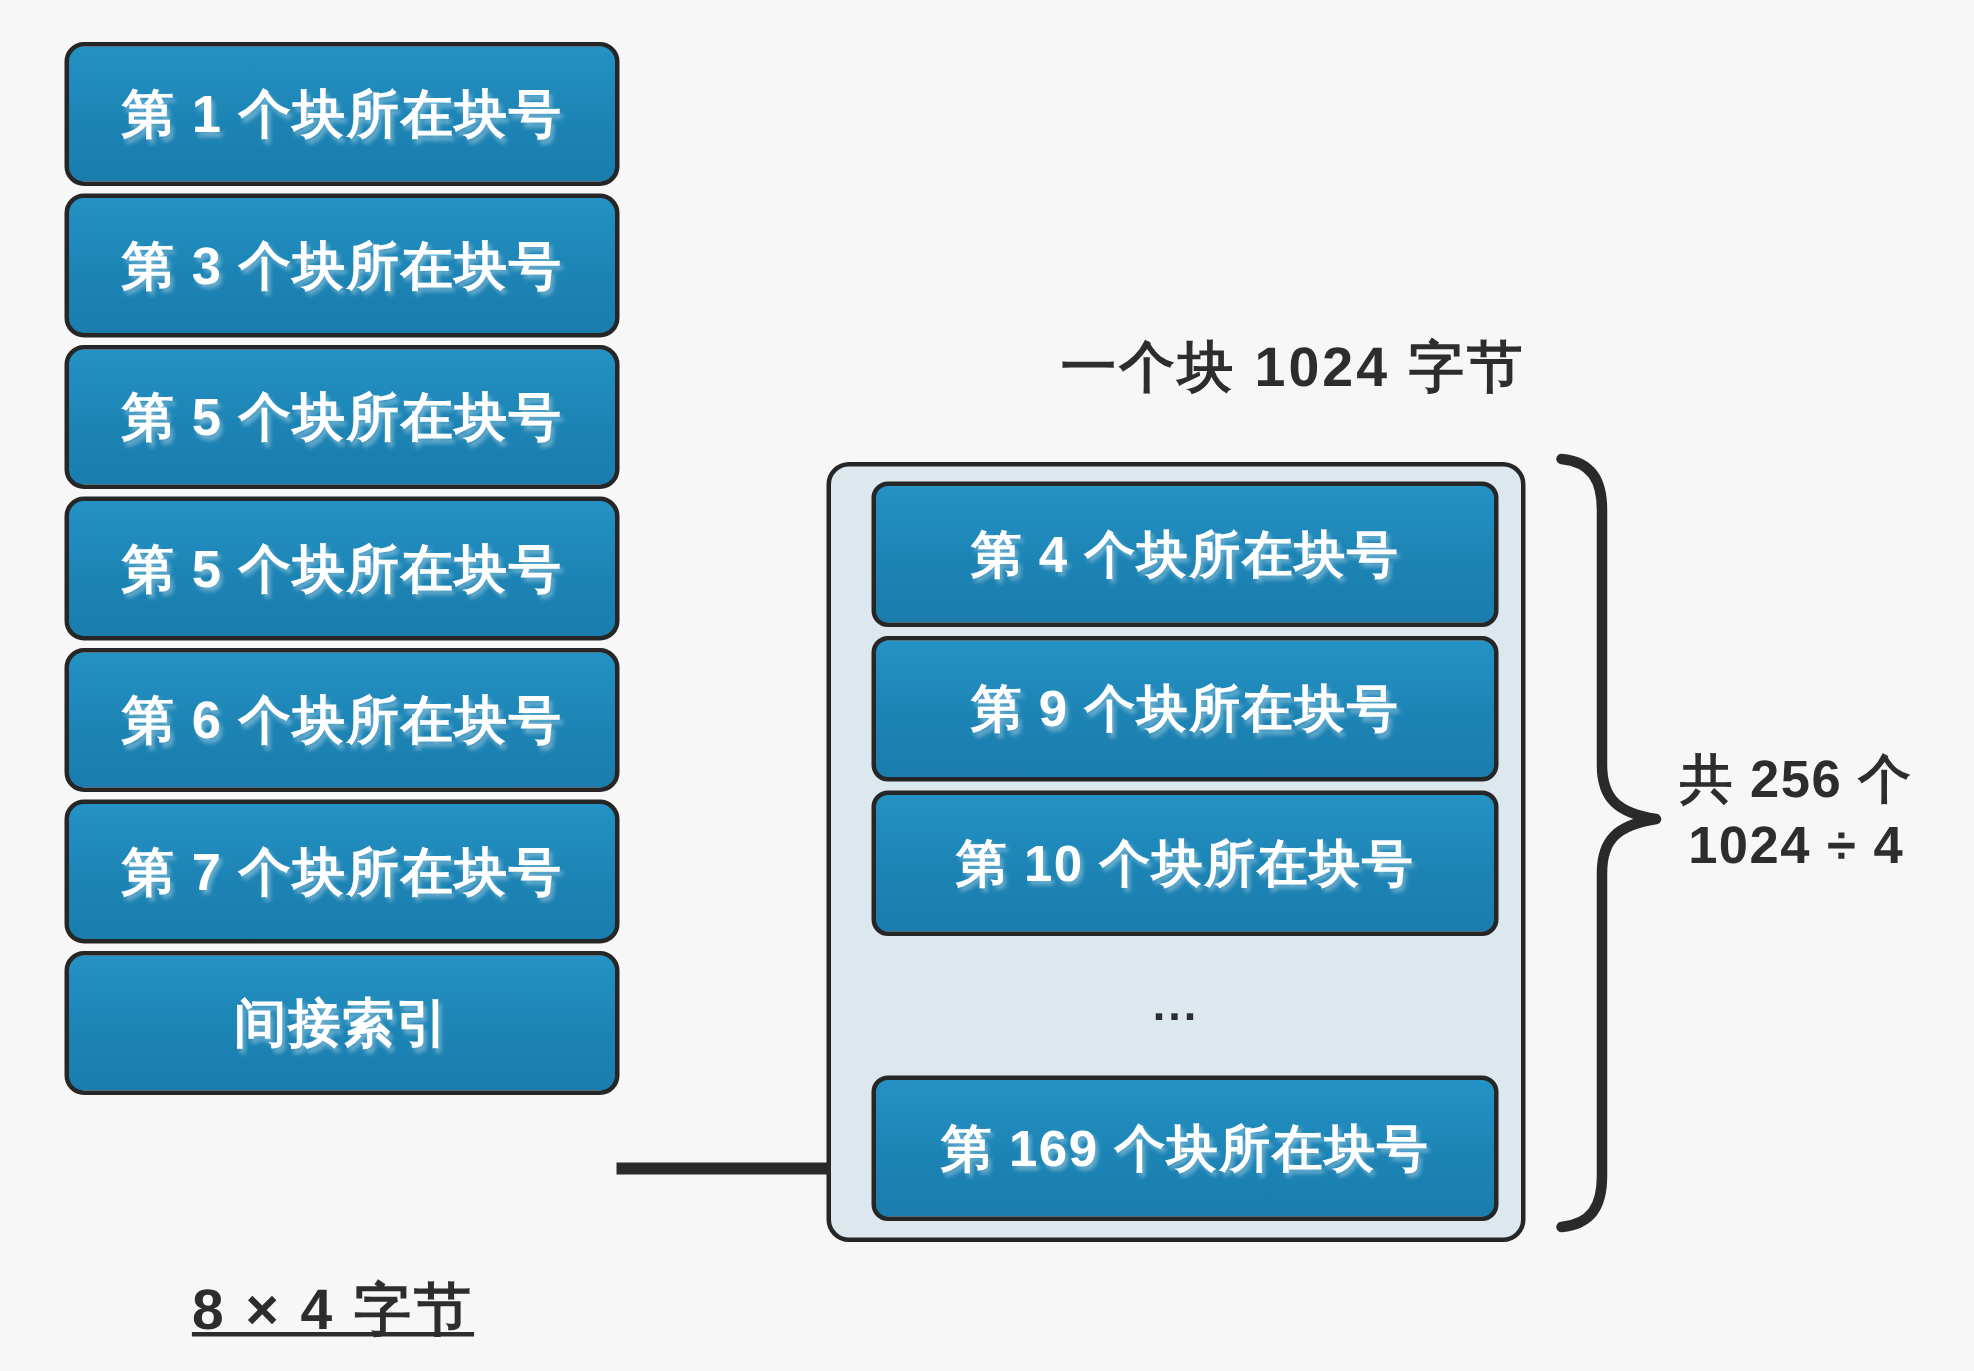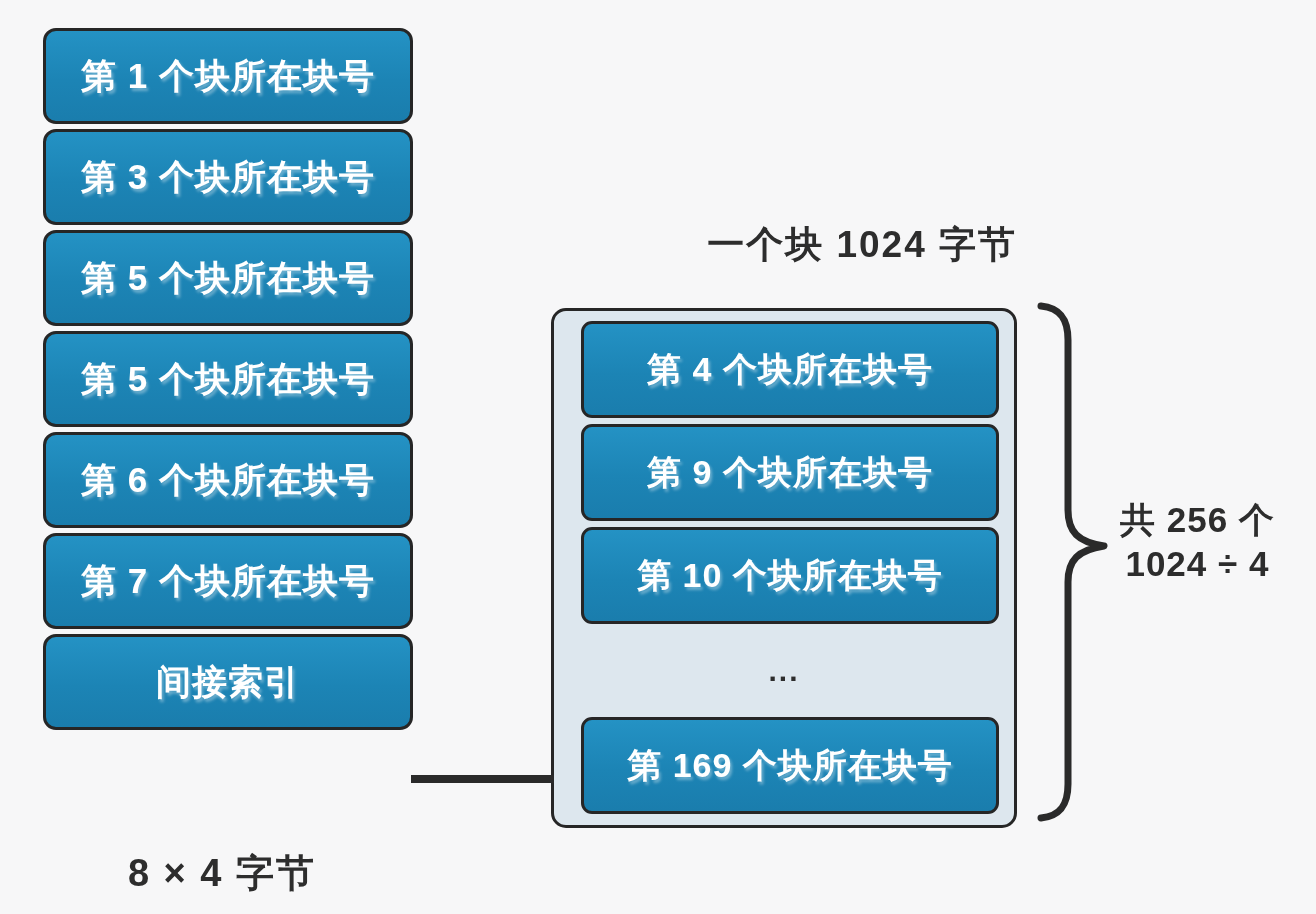--- a/index.html
+++ b/index.html
@@ -47,20 +47,21 @@
   .size-note {
     position: absolute;
     left: 31px;
     top: 848px;
     width: 382px;
     text-align: center;
     font-size: 38px;
     font-weight: 700;
     color: #2d2d2d;
     letter-spacing: 2px;
+    text-decoration: underline;
   }
 
   
   .block-title {
     position: absolute;
     left: 551px;
     top: 220px;
     width: 466px;
     text-align: right;
     font-size: 37px;

